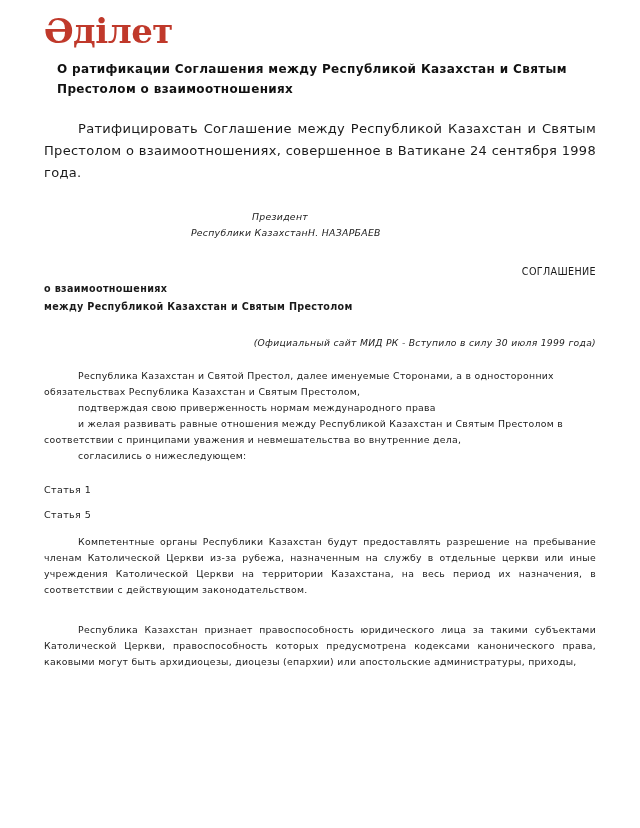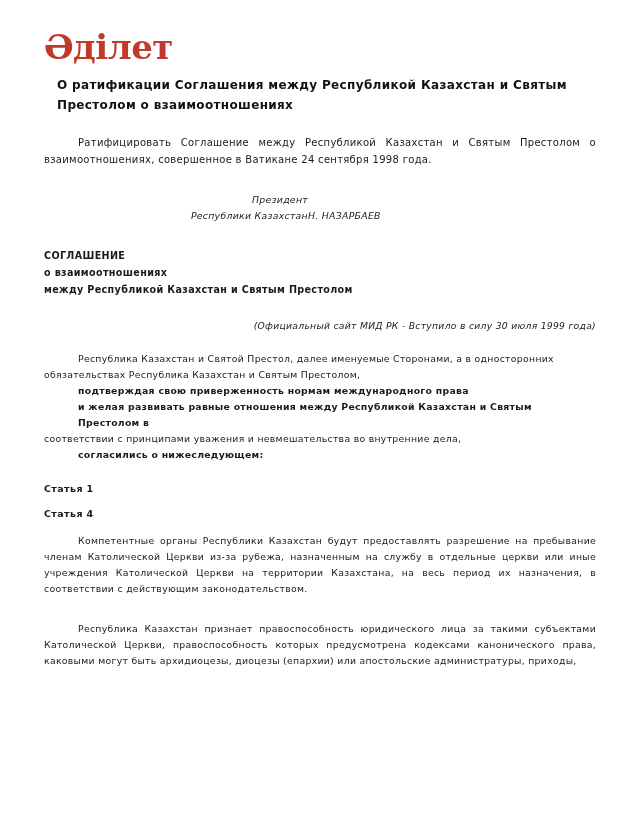--- a/index.html
+++ b/index.html
@@ -11,21 +11,21 @@
     width: 640px;
     height: 828px;
     font-family: "DejaVu Sans", sans-serif;
     color: #1a1a1a;
     overflow: hidden;
   }
   .page {
     width: 640px;
     height: 826px;
     box-sizing: border-box;
-    padding: 30px 44px 0 44px;
+    padding: 14px 44px 0 44px;
     position: relative;
   }
 
   
   .logo {
     font-family: "DejaVu Serif", serif;
     font-weight: bold;
     font-size: 34px;
     color: #c0392b;
     letter-spacing: -0.5px;
@@ -50,21 +50,21 @@
     max-width: 560px;
   }
   .law-ref {
     font-size: 9.3px;
     line-height: 1.6;
     letter-spacing: 0.3px;
     color: #222;
     margin: 0 0 22px 0;
   }
   p.para {
-    font-size: 10px;
+    font-size: 13px;
     line-height: 1.72;
     letter-spacing: 0.3px;
     color: #1a1a1a;
     margin: 0 0 12px 0;
     text-align: justify;
   }
   p.para.indent {
     text-indent: 34px;
   }
   .signature-block {
@@ -86,21 +86,22 @@
     font-style: italic;
   }
   .agreement-heading {
     font-size: 9.6px;
     font-weight: bold;
     line-height: 1.8;
     letter-spacing: 0.35px;
     margin: 0 0 22px 0;
   }
   .agreement-heading .line1 {
-    font-weight: bold;
+    font-weight: normal;
+    text-align: right;
   }
   .official-note {
     font-style: italic;
     font-size: 9.2px;
     letter-spacing: 0.3px;
     text-align: right;
     margin: 0 0 20px 0;
     padding-left: 30px;
   }
   .preamble {
@@ -109,28 +110,27 @@
     letter-spacing: 0.3px;
     margin: 0 0 20px 0;
   }
   .preamble .l-indent {
     text-indent: 34px;
     display: block;
   }
   .preamble .l-sub {
     display: block;
     padding-left: 34px;
-    font-weight: bold;
   }
   .preamble .l-flat {
     display: block;
   }
   .article-title {
     font-size: 9.5px;
-    font-weight: bold;
+    font-weight: normal;
     letter-spacing: 0.4px;
     margin: 0 0 14px 0;
   }
   .article-body {
     font-size: 9.3px;
     line-height: 1.72;
     letter-spacing: 0.3px;
     margin: 0 0 24px 0;
     text-indent: 34px;
     text-align: justify;
@@ -175,21 +175,21 @@
     <span class="l-sub">и желая развивать равные отношения между Республикой Казахстан и Святым Престолом в</span>
     <span class="l-flat">соответствии с принципами уважения и невмешательства во внутренние дела,</span>
     <span class="l-sub">согласились о нижеследующем:</span>
   </div>
 
   <div>
     <div class="article-title">Статья 1</div>
   </div>
 
   <div>
-    <div class="article-title">Статья 4</div>
+    <div class="article-title">Статья 5</div>
     <p class="article-body">Компетентные органы Республики Казахстан будут предоставлять разрешение на пребывание членам Католической Церкви из-за рубежа, назначенным на службу в отдельные церкви или иные учреждения Католической Церкви на территории Казахстана, на весь период их назначения, в соответствии с действующим законодательством.</p>
   </div>
 
   <div>
     <p class="article-body">Республика Казахстан признает правоспособность юридического лица за такими субъектами Католической Церкви, правоспособность которых предусмотрена кодексами канонического права, каковыми могут быть архидиоцезы, диоцезы (епархии) или апостольские администратуры, приходы,</p>
   </div>
 
 </div>
 
 </body></html>

